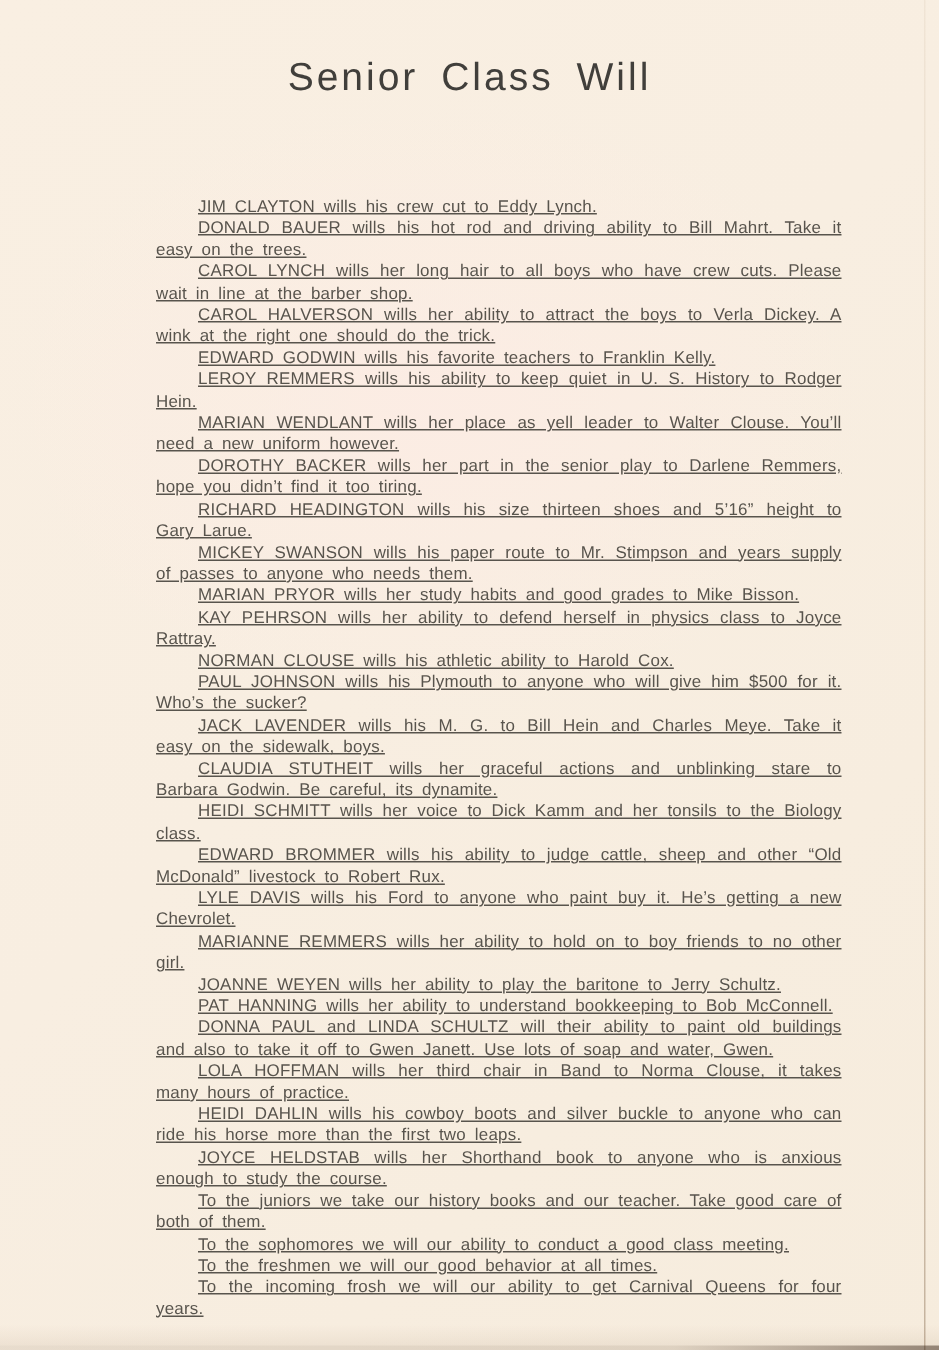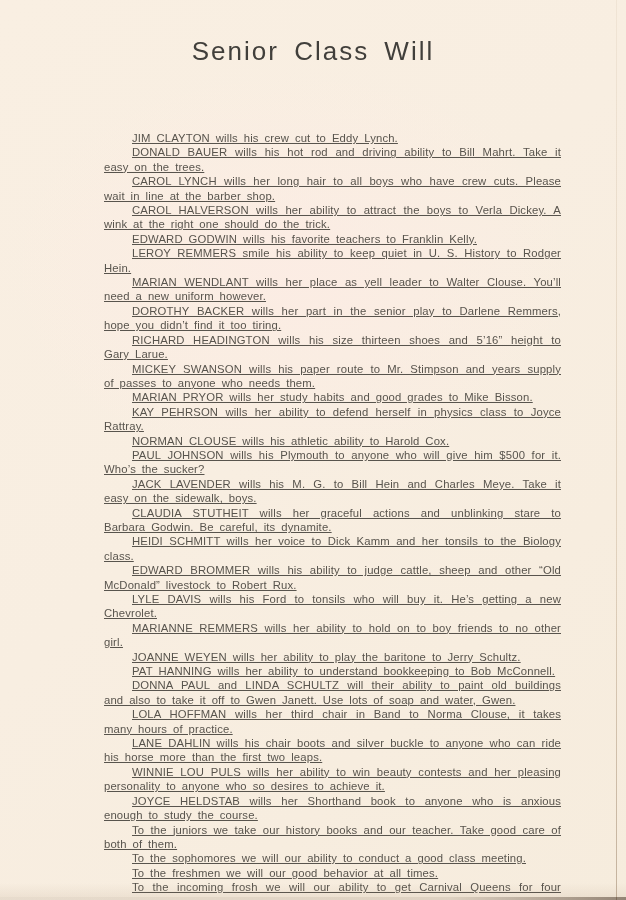--- a/index.html
+++ b/index.html
@@ -100,41 +100,40 @@
 
 <div class="page">
   <h1 class="title">Senior Class Will</h1>
 
   <div class="body-text">
       <p>JIM CLAYTON wills his crew cut to Eddy Lynch.</p>
       <p>DONALD BAUER wills his hot rod and driving ability to Bill Mahrt. Take it easy on the trees.</p>
       <p>CAROL LYNCH wills her long hair to all boys who have crew cuts.  Please wait in line at the barber shop.</p>
       <p>CAROL HALVERSON wills her ability to attract the boys to Verla Dickey.  A wink at the right one should do the trick.</p>
       <p>EDWARD GODWIN wills his favorite teachers to Franklin Kelly.</p>
-      <p>LEROY REMMERS smile his ability to keep quiet in U. S. History to Rodger Hein.</p>
+      <p>LEROY REMMERS wills his ability to keep quiet in U. S. History to Rodger Hein.</p>
       <p>MARIAN WENDLANT wills her place as yell leader to Walter Clouse.  You’ll need a new uniform however.</p>
       <p>DOROTHY BACKER wills her part in the senior play to Darlene Remmers, hope you didn’t find it too tiring.</p>
       <p>RICHARD HEADINGTON wills his size thirteen shoes and 5’16” height to Gary Larue.</p>
       <p>MICKEY SWANSON wills his paper route to Mr. Stimpson and years supply of passes to anyone who needs them.</p>
       <p>MARIAN PRYOR wills her study habits and good grades to Mike Bisson.</p>
       <p>KAY PEHRSON wills her ability to defend herself in physics class to Joyce Rattray.</p>
       <p>NORMAN CLOUSE wills his athletic ability to Harold Cox.</p>
       <p>PAUL JOHNSON wills his Plymouth to anyone who will give him $500 for it. Who’s the sucker?</p>
       <p>JACK LAVENDER wills his M. G. to Bill Hein and Charles Meye. Take it easy on the sidewalk, boys.</p>
       <p>CLAUDIA STUTHEIT wills her graceful actions and unblinking stare to Barbara Godwin.  Be careful, its dynamite.</p>
       <p>HEIDI SCHMITT wills her voice to Dick Kamm and her tonsils to the Biology class.</p>
       <p>EDWARD BROMMER wills his ability to judge cattle, sheep and other “Old McDonald” livestock to Robert Rux.</p>
-      <p>LYLE DAVIS wills his Ford to tonsils who will buy it.  He’s getting a new Chevrolet.</p>
+      <p>LYLE DAVIS wills his Ford to anyone who paint buy it.  He’s getting a new Chevrolet.</p>
       <p>MARIANNE REMMERS wills her ability to hold on to boy friends to no other girl.</p>
       <p>JOANNE WEYEN wills her ability to play the baritone to Jerry Schultz.</p>
       <p>PAT HANNING wills her ability to understand bookkeeping to Bob McConnell.</p>
       <p>DONNA PAUL and LINDA SCHULTZ will their ability to paint old buildings and also to take it off to Gwen Janett.  Use lots of soap and water, Gwen.</p>
       <p>LOLA HOFFMAN wills her third chair in Band to Norma Clouse, it takes many hours of practice.</p>
-      <p>LANE DAHLIN wills his chair boots and silver buckle to anyone who can ride his horse more than the first two leaps.</p>
-      <p>WINNIE LOU PULS wills her ability to win beauty contests and her pleasing personality to anyone who so desires to achieve it.</p>
+      <p>HEIDI DAHLIN wills his cowboy boots and silver buckle to anyone who can ride his horse more than the first two leaps.</p>
       <p>JOYCE HELDSTAB wills her Shorthand book to anyone who is anxious enough to study the course.</p>
       <p>To the juniors we take our history books and our teacher.  Take good care of both of them.</p>
       <p>To the sophomores we will our ability to conduct a good class meeting.</p>
       <p>To the freshmen we will our good behavior at all times.</p>
       <p>To the incoming frosh we will our ability to get Carnival Queens for four years.</p>
     </div>
 
   <div class="crease-right"></div>
   <div class="edge-right-strip"></div>
   <div class="edge-right-dark"></div>

